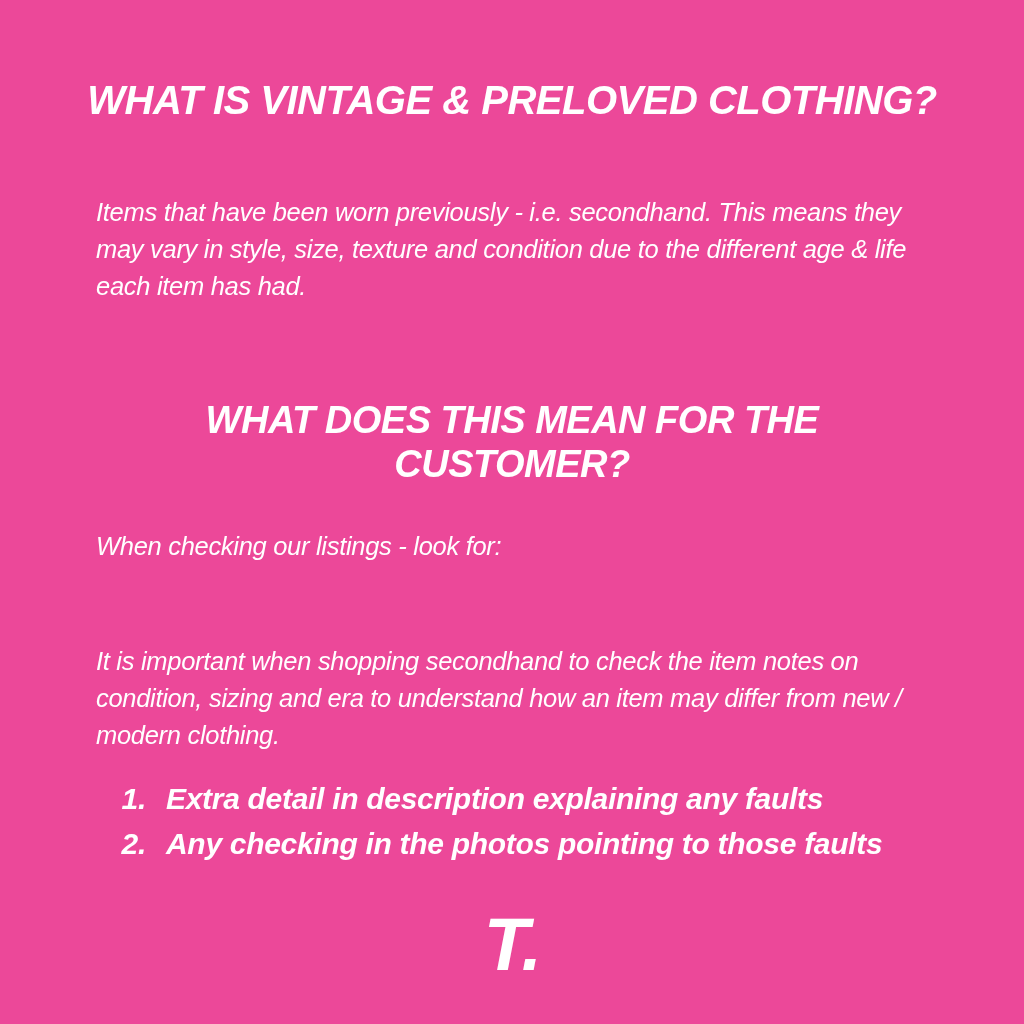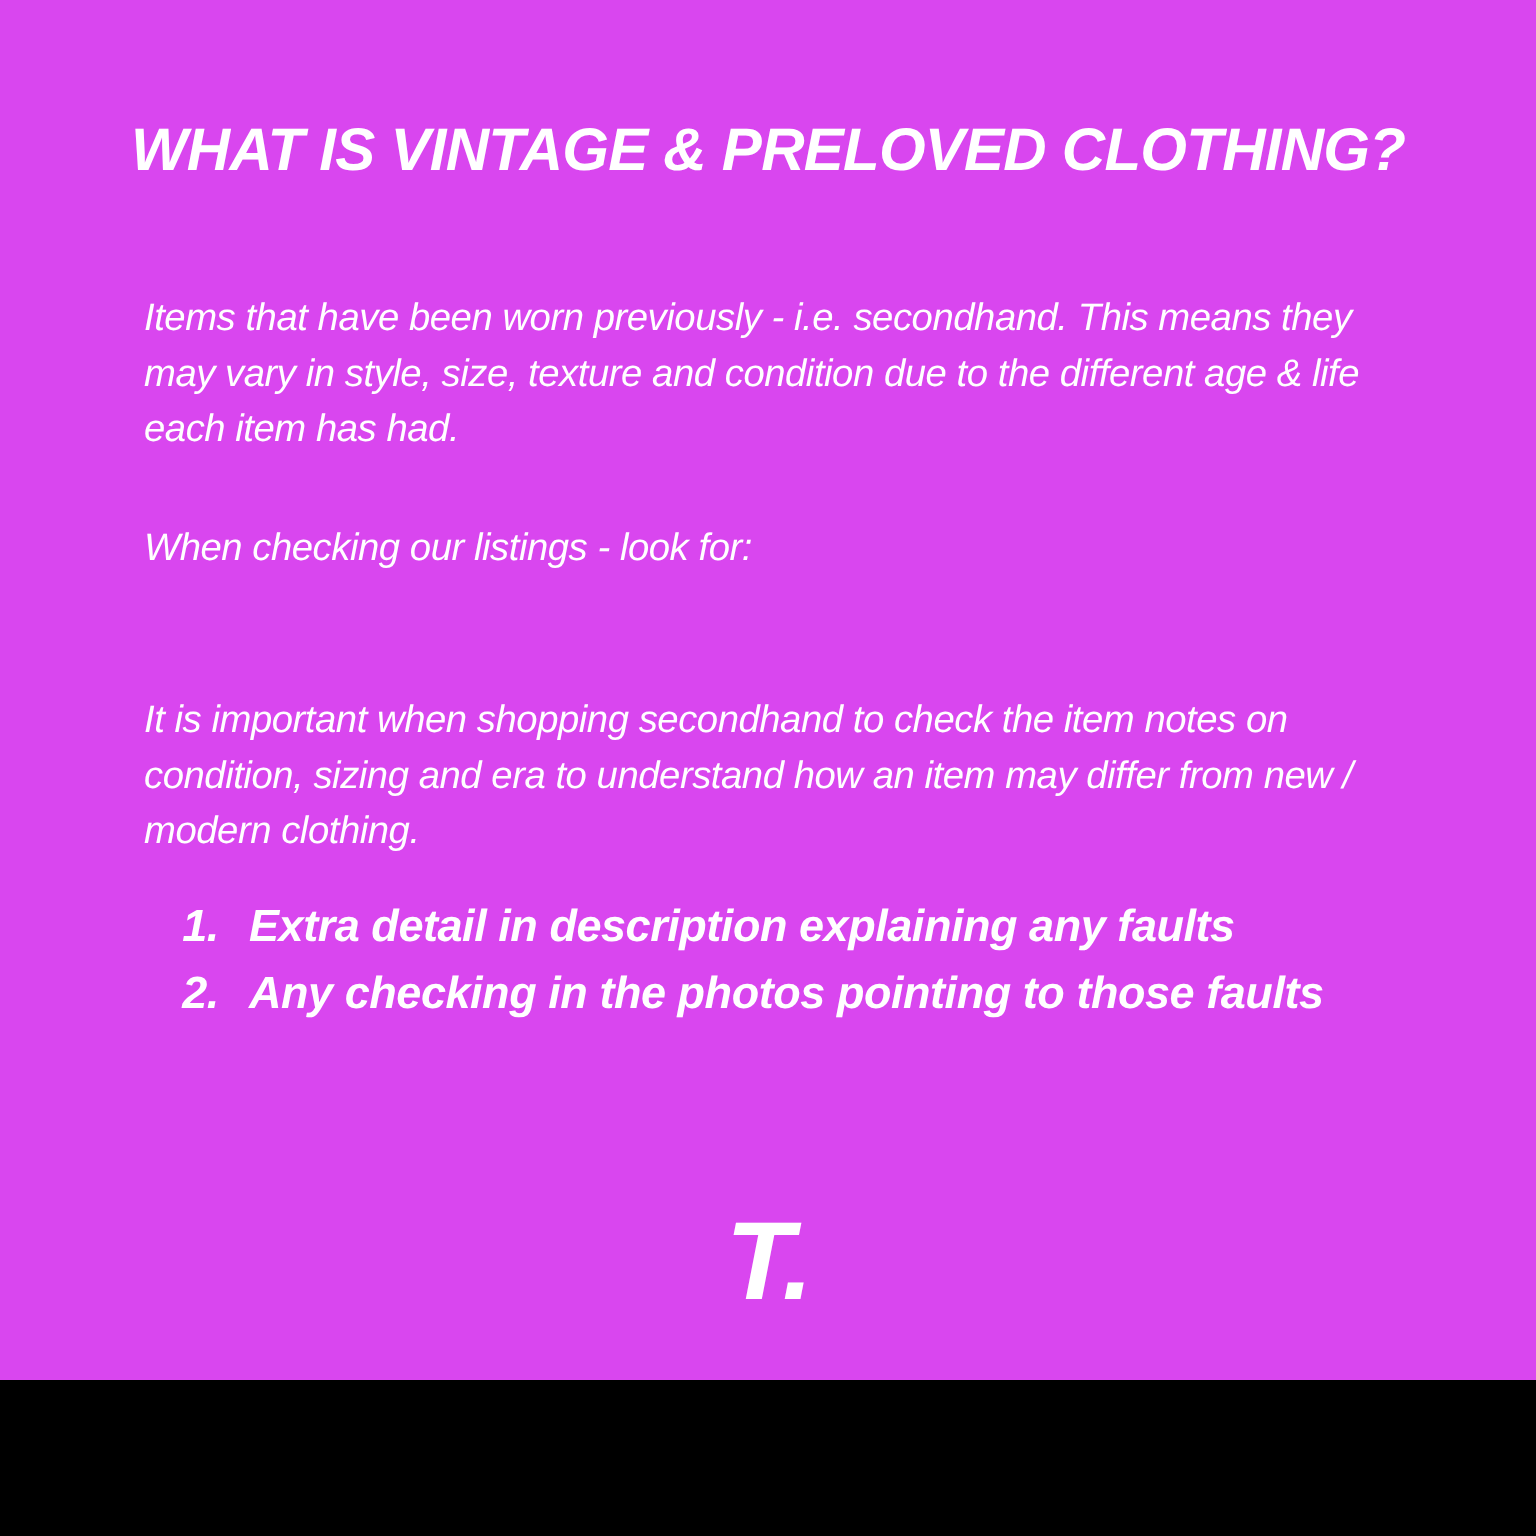--- a/index.html
+++ b/index.html
@@ -10,22 +10,22 @@
     width: 1024px;
     height: 1024px;
     background: #000000;
     color: #ffffff;
     font-family: "Liberation Sans", sans-serif;
     overflow: hidden;
   }
   .page {
     position: relative;
     width: 1024px;
-    height: 920px;
-    background: #d946ef;
+    height: 1024px;
+    background: #ec4899;
     box-sizing: border-box;
   }
   .heading-1 {
     font-size: 40px;
     font-weight: bold;
     font-style: italic;
     letter-spacing: -0.5px;
     text-align: center;
     margin: 0;
     padding: 78px 40px 0 40px;
@@ -100,20 +100,21 @@
 
 <div class="page">
 
   <h1 class="heading-1">WHAT IS VINTAGE &amp; PRELOVED CLOTHING?</h1>
 
   <div class="body-block">
 
     <p class="para para-1">Items that have been worn previously - i.e. secondhand. This means they may vary in style, size, texture and condition due to the different age &amp; life each item has had.</p>
   </div>
 
+  <h2 class="heading-2">WHAT DOES THIS MEAN FOR THE CUSTOMER?</h2>
 
   <div class="body-block">
 
     <p class="para para-3">When checking our listings - look for:</p>
 
     <p class="para para-2">It is important when shopping secondhand to check the item notes on condition, sizing and era to understand how an item may differ from new / modern clothing.</p>
 
     <ol class="points">
       <li>Extra detail in description explaining any faults</li>
       <li>Any checking in the photos pointing to those faults</li>

